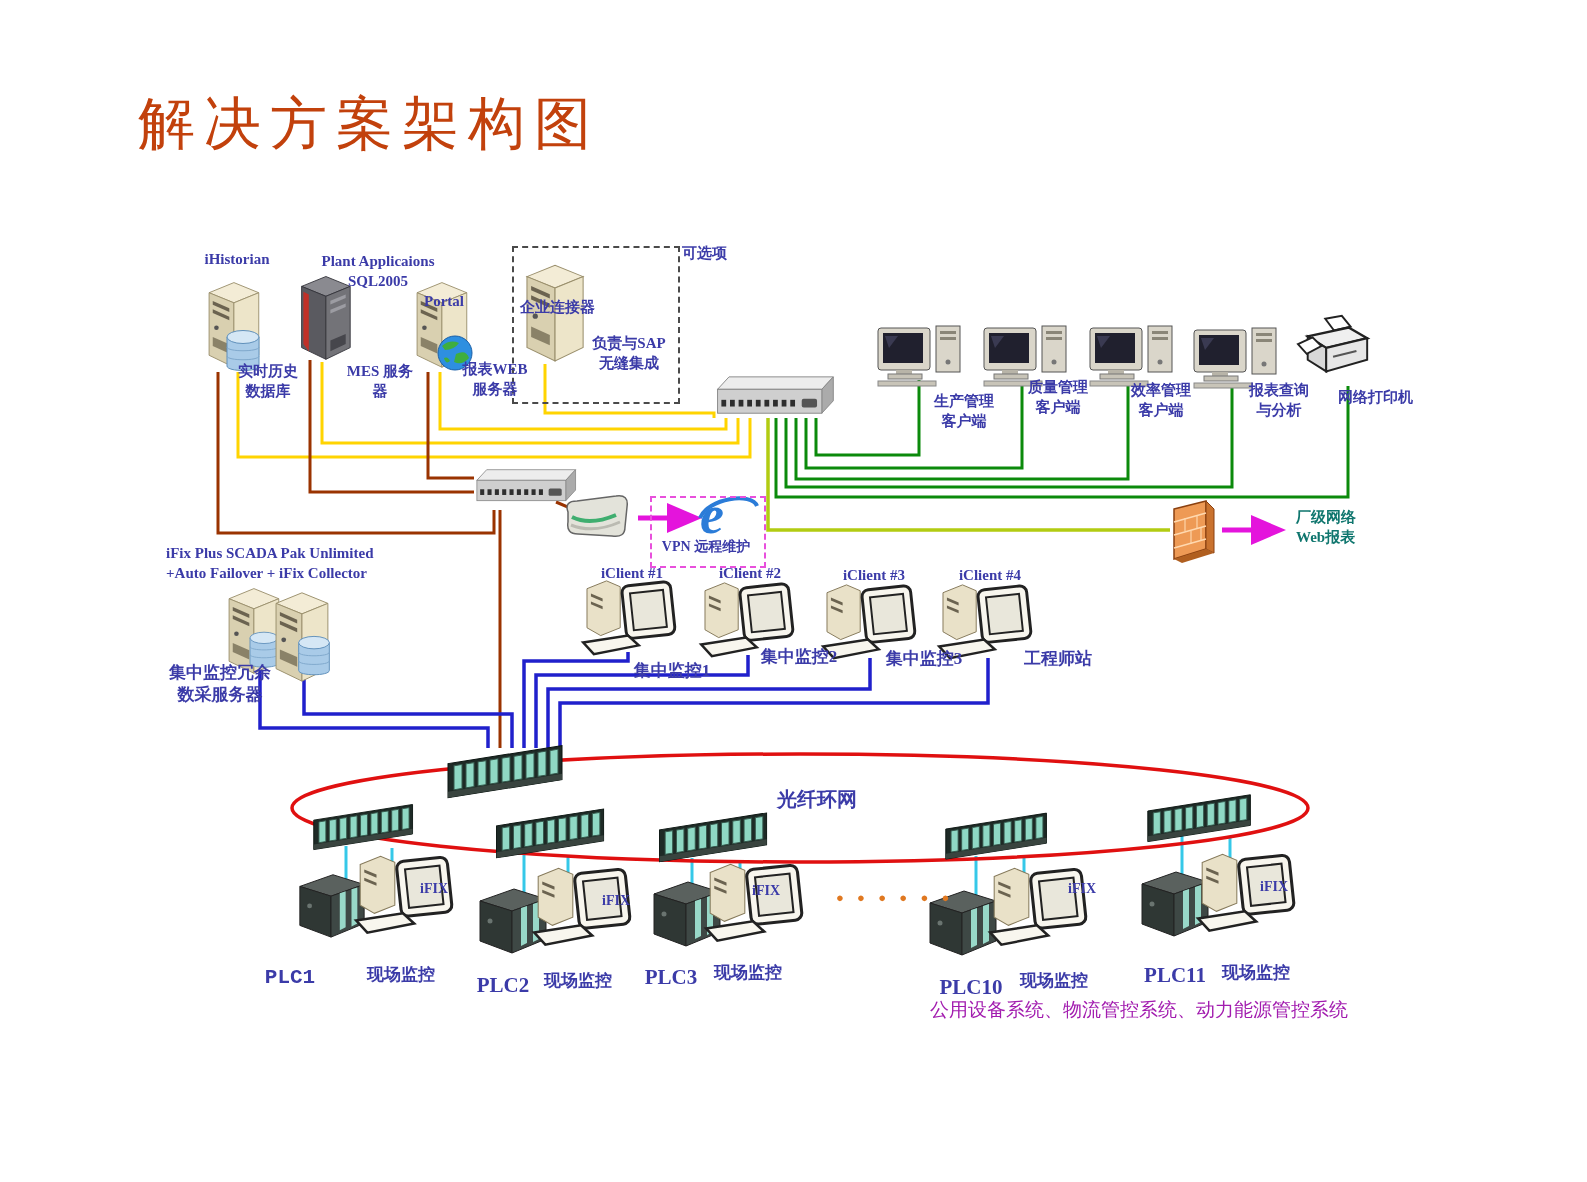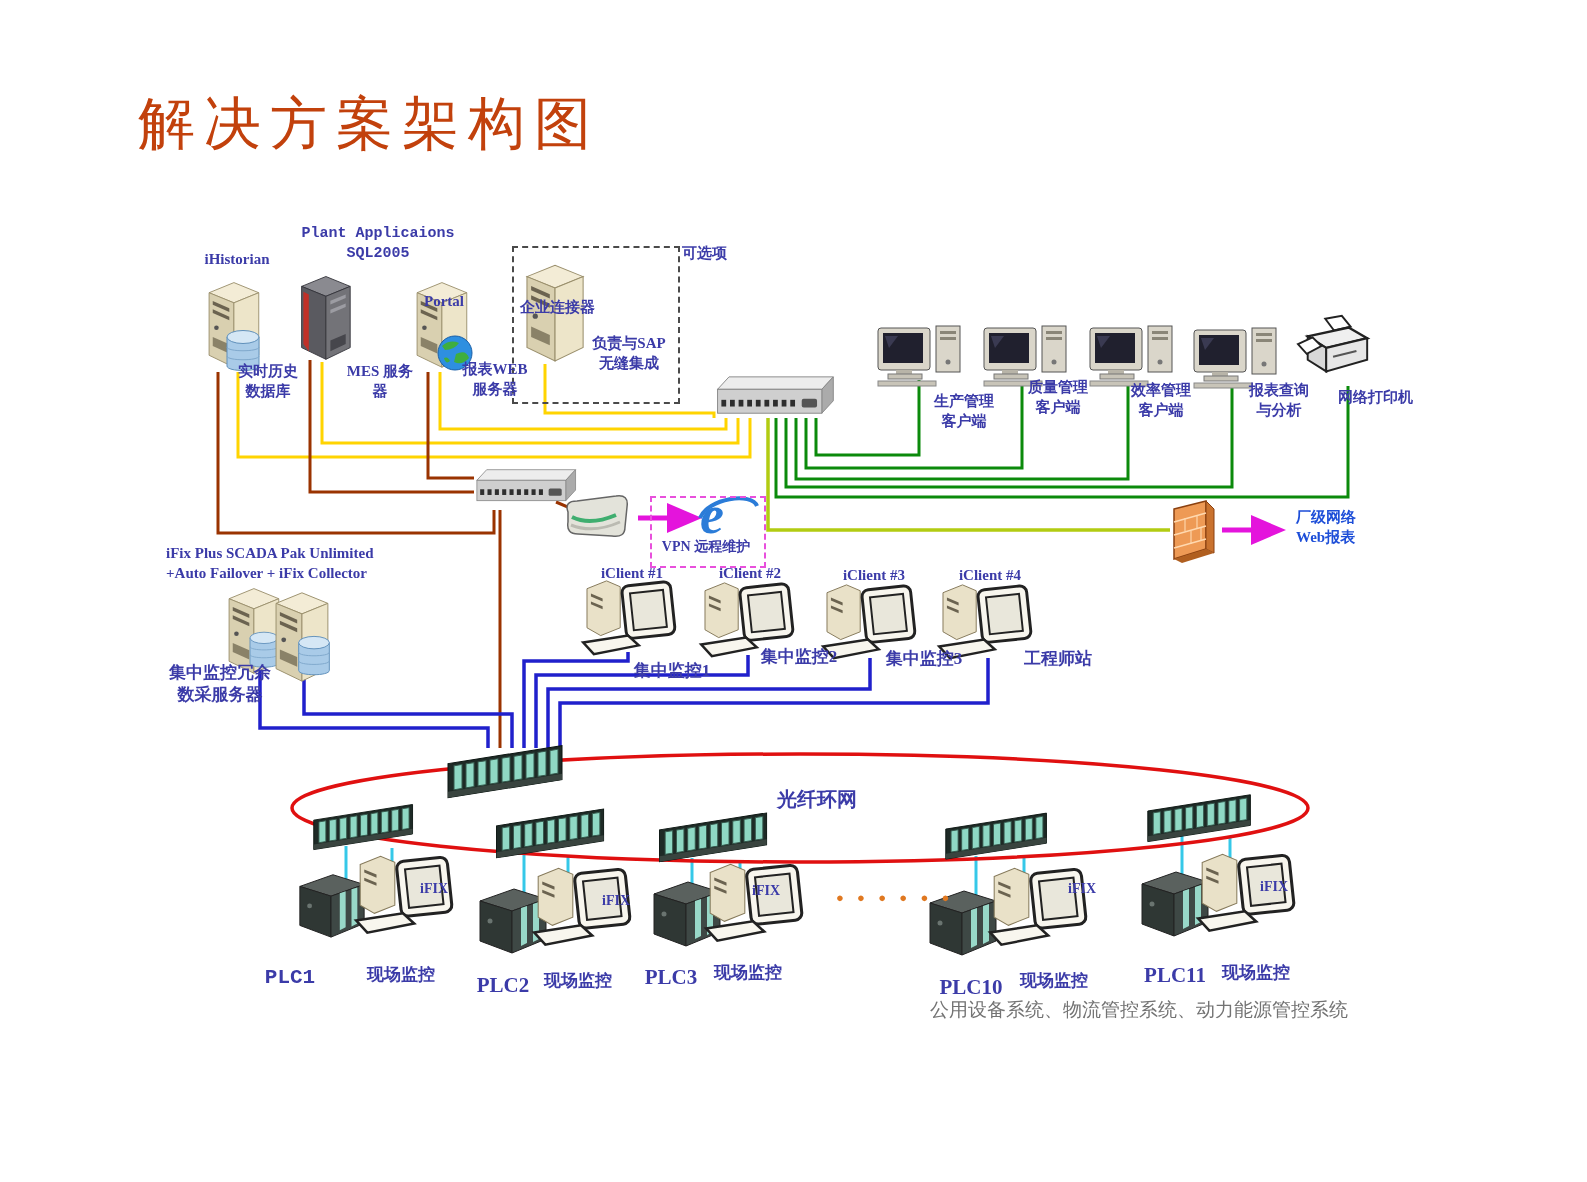--- a/index.html
+++ b/index.html
@@ -8,22 +8,22 @@
   #art{position:absolute;left:0;top:0;z-index:1;}
   .title{position:absolute;left:138px;top:86px;z-index:3;font-size:57px;letter-spacing:9px;
          color:#c2410c;font-weight:normal;white-space:pre;}
   .lbl{position:absolute;z-index:3;color:#3B3BA8;font-weight:bold;font-size:15px;line-height:1.3;
        text-align:center;white-space:pre-line;font-family:"Liberation Serif",serif;}
   .lbl.md{font-size:17px;}
   .lbl.lg{font-size:21px;}
   .lbl.xl{font-size:20px;}
   .lbl.sm{font-size:14px;}
   .lbl.left{text-align:left;}
-  .lbl.pink{color:#1d4ed8;}
-  .lbl.note{color:#737373;font-weight:normal;font-size:19px;white-space:nowrap;}
+  .lbl.pink{color:#0f766e;}
+  .lbl.note{color:#a21caf;font-weight:normal;font-size:19px;white-space:nowrap;}
   .lbl.dots{color:#E07820;font-size:13px;letter-spacing:5px;white-space:nowrap;}
   .dashed-box{position:absolute;z-index:2;border:2px dashed #4A4A4A;background:transparent;}
   .vpn-box{position:absolute;z-index:2;border:2px dashed #E850DC;background:transparent;}
   .ie-e{position:absolute;left:700px;top:488px;z-index:2;font-family:"Liberation Serif",serif;
         font-style:italic;font-weight:bold;font-size:54px;color:#2B7CD8;line-height:1;}
 </style>
 </head>
 <body>
 
 <div id="canvas">
@@ -246,21 +246,21 @@
     <path d="M700,518 C708,498 752,492 757,506" stroke="#2B7CD8" stroke-width="4" fill="none"></path>
   </svg>
 
   <div class="dashed-box" style="left:512px;top:246px;width:164px;height:154px;"></div>
   <div class="vpn-box" style="left:650px;top:496px;width:112px;height:68px;"></div>
   <div class="ie-e">e</div>
 
   <div class="title">解决方案架构图</div>
 
   <div class="lbl" style="left:192px;top:250px;width:90px;">iHistorian</div>
-  <div class="lbl" style="left:288px;top:224px;width:180px;font-family:Liberation Mono, monospace;">Plant Applicaions
+  <div class="lbl" style="left:288px;top:252px;width:180px;">Plant Applicaions
 SQL2005</div>
   <div class="lbl" style="left:412px;top:252px;width:64px;margin-top:40px;">Portal</div>
   <div class="lbl left" style="left:520px;top:250px;width:100px;margin-top:48px;">企业连接器</div>
   <div class="lbl left" style="left:682px;top:244px;width:70px;">可选项</div>
   <div class="lbl" style="left:222px;top:362px;width:92px;">实时历史
 数据库</div>
   <div class="lbl" style="left:332px;top:362px;width:96px;">MES 服务
 器</div>
   <div class="lbl" style="left:446px;top:360px;width:98px;">报表WEB
 服务器</div>

